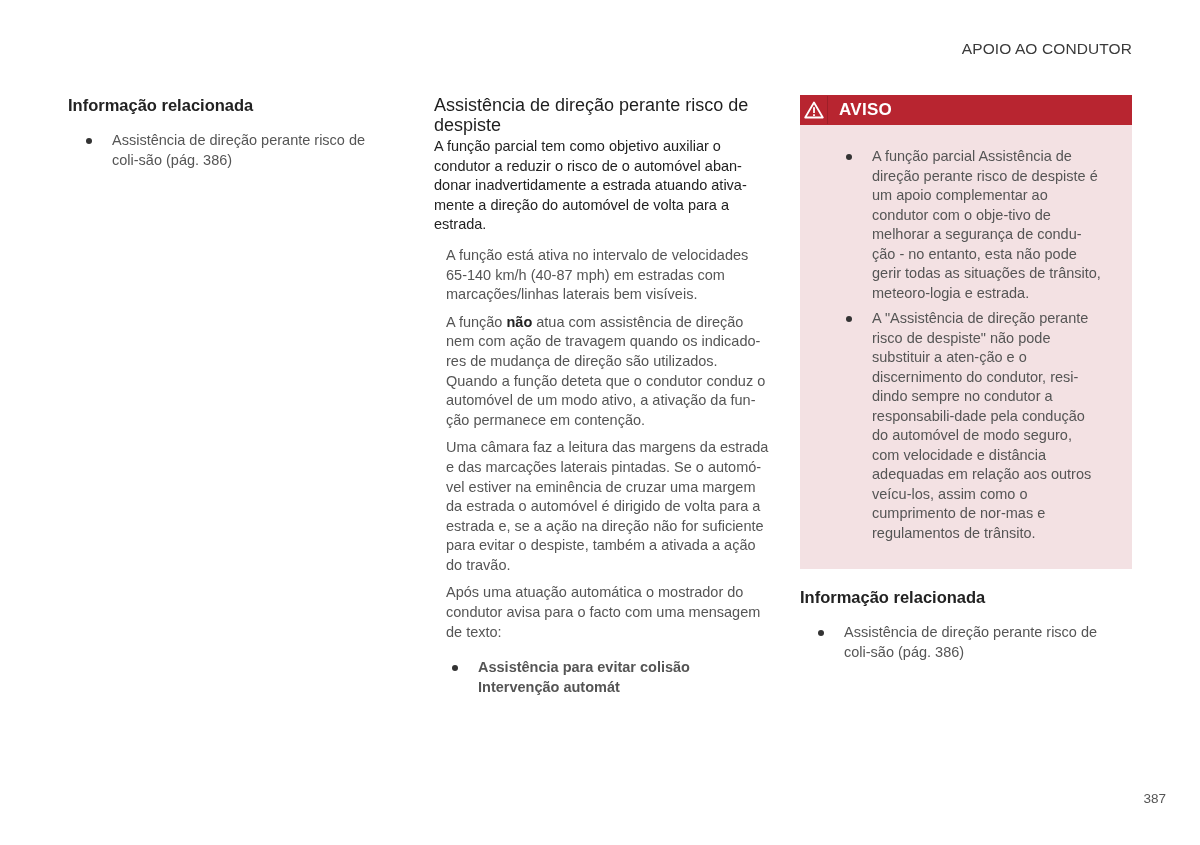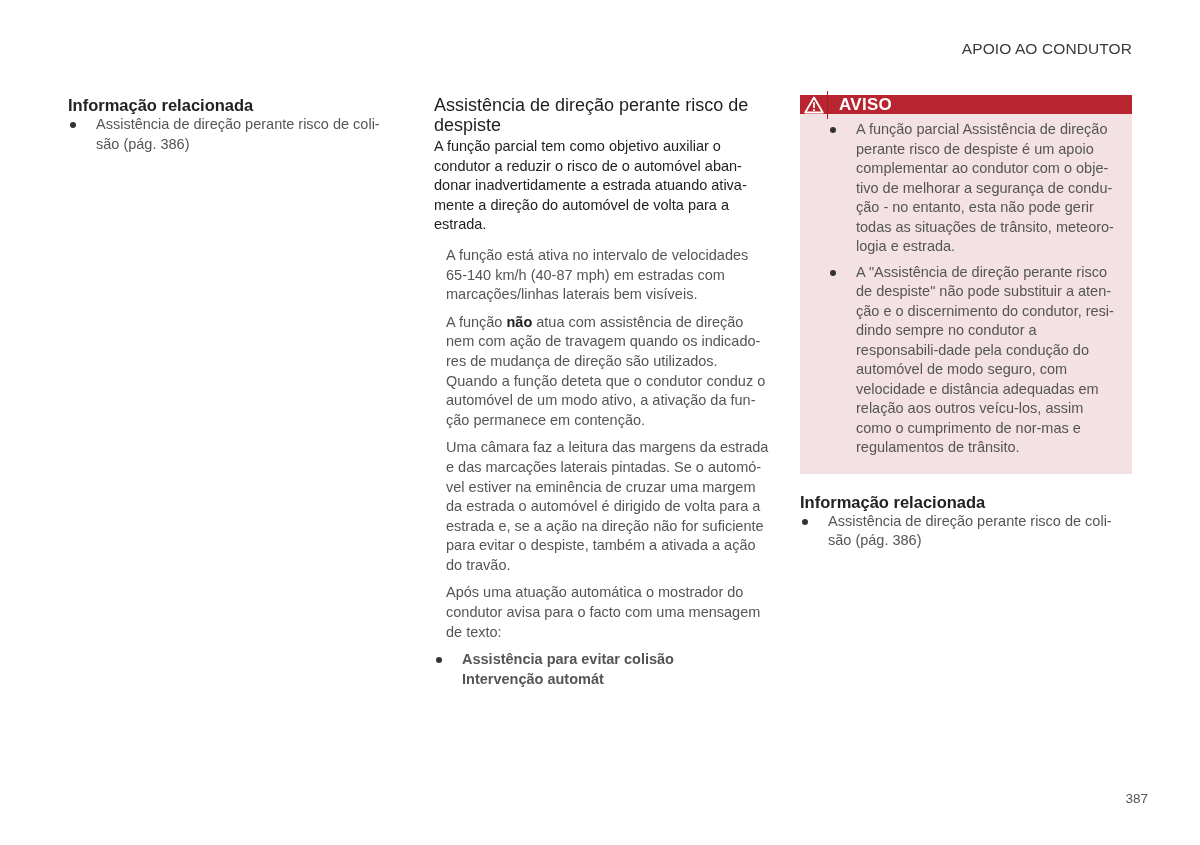--- a/index.html
+++ b/index.html
@@ -4,49 +4,49 @@
   <style>
     html, body { margin: 0; padding: 0; }
     body {
       width: 1200px; height: 845px; background: #ffffff; position: relative; overflow: hidden;
       font-family: "Liberation Sans", sans-serif; color: #4a4a4a;
     }
     .running-header {
       position: absolute; right: 68px; top: 40px; font-size: 15.5px; color: #3a3a3a; letter-spacing: 0.1px;
     }
     .page-number {
-      position: absolute; right: 52px; top: 791px; font-size: 13.5px; color: #555;
+      position: absolute; right: 34px; top: 791px; font-size: 13.5px; color: #555;
     }
     .col { position: absolute; top: 95px; }
     .col-left { left: 68px; width: 330px; }
     .col-mid { left: 434px; width: 335px; }
     .col-right { left: 800px; width: 332px; }
 
     .related-title {
       font-weight: bold; font-size: 16.5px; color: #222; margin: 0; line-height: 20px;
     }
-    ul.blist { list-style: none; margin: 0; padding: 0; }
+    ul.blist { list-style: none; margin: 16px; padding: 0; }
     ul.blist li { position: relative; padding-left: 28px; font-size: 14.5px; line-height: 19.5px; color: #555; }
     ul.blist li .bullet {
       position: absolute; left: 2px; top: 7px; width: 6px; height: 6px; border-radius: 50%; background: #333;
     }
     .related-list li a { color: #555; text-decoration: none; }
 
     .section-title {
       font-weight: normal; font-size: 18px; line-height: 20px; color: #1e1e1e; margin: 0 0 2px 0;
     }
     .lead { font-size: 14.5px; line-height: 19.6px; color: #222; margin: 0 0 11px 0; }
     .para { font-size: 14.5px; line-height: 19.6px; color: #555; margin: 0 0 8px 12px; }
     .para b { color: #222; }
     .msg-list li { color: #666; font-weight: bold; padding-left: 29px; }
     .msg-list li .bullet { background: #444; }
 
     .warning-box { width: 332px; background: #f3e1e3; padding-bottom: 10px; }
     .warning-header {
-      height: 19px; background: #b82530; display: flex; align-items: center; color: #fff;
+      height: 30px; background: #b82530; display: flex; align-items: center; color: #fff;
     }
     .warning-icon-cell {
       width: 28px; height: 28px; display: flex; align-items: center; justify-content: center;
       border-right: 1px solid #9e1f28; box-sizing: border-box;
     }
     .warning-title { font-weight: bold; font-size: 17px; margin-left: 11px; letter-spacing: 0.3px; }
     .warning-body { padding: 6px 14px 0 28px; }
     .warning-body ul.blist li { padding-left: 28px; font-size: 14.5px; line-height: 19.5px; color: #555; margin-bottom: 6px; }
     .warning-body ul.blist li .bullet { left: 2px; }
 

